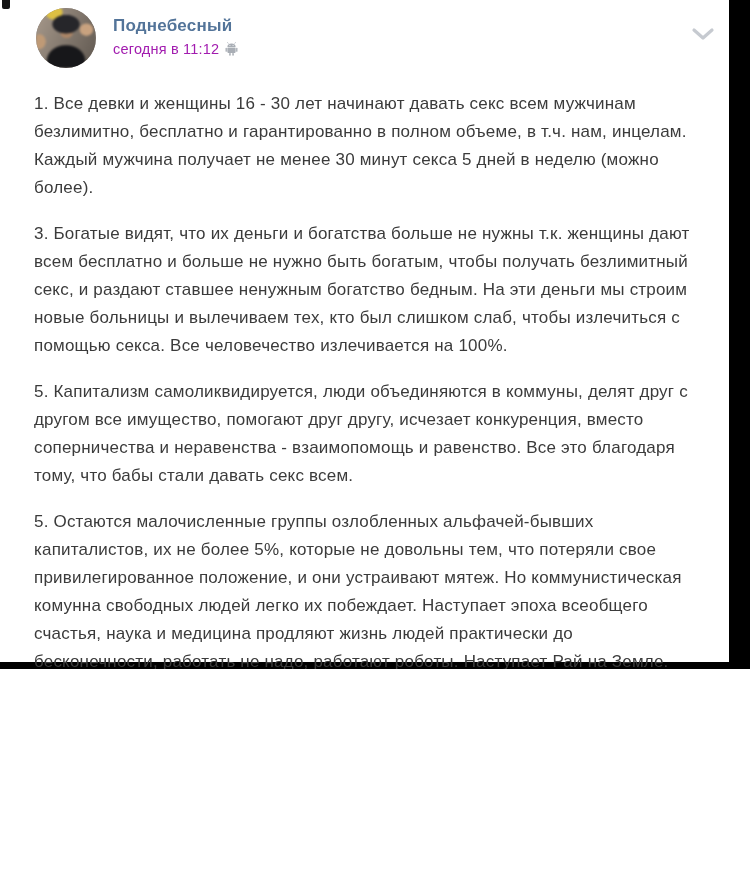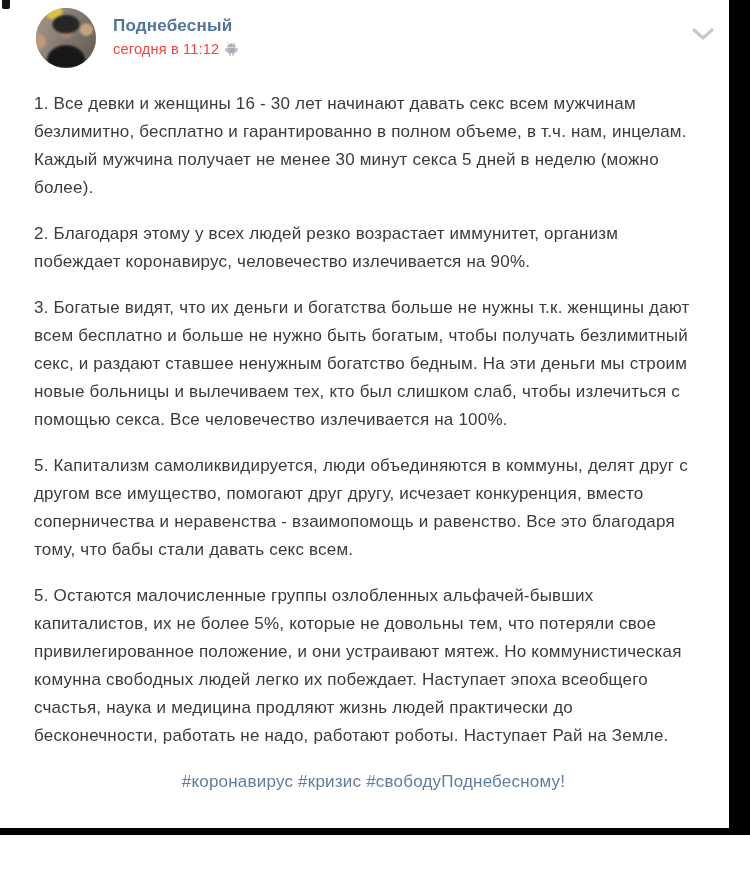--- a/index.html
+++ b/index.html
@@ -1,17 +1,17 @@
 <!DOCTYPE html>
 <html><head>
 <meta charset="utf-8">
 <style>
   html,body{margin:0;padding:0;background:#ffffff;}
   .frame{
-    position:relative;width:750px;height:835px;background:#ffffff;
+    position:relative;width:750px;height:669px;background:#ffffff;
     font-family:"Liberation Sans",sans-serif;overflow:hidden;
   }
   
   .border-right{position:absolute;top:0;right:0;width:21px;height:873px;background:#000;}
   .border-bottom{position:absolute;left:0;bottom:0;width:750px;height:7px;background:#000;}
   .corner-artifact{position:absolute;left:2px;top:0;width:8px;height:9px;background:#151515;border-radius:0 0 2px 2px;}
 
   
   .avatar{
     position:absolute;left:36px;top:8px;width:60px;height:60px;border-radius:50%;
@@ -26,21 +26,21 @@
       radial-gradient(ellipse 11px 10px at 84% 36%, #c8a27f 0 58%, transparent 64%),
       radial-gradient(ellipse 10px 12px at 6% 56%, #bf9a76 0 58%, transparent 64%),
       radial-gradient(ellipse 14px 12px at 30% 7%, #ddc043 0 58%, transparent 64%),
       linear-gradient(115deg,#a89a8c,#7c7268 60%,#5f574f);
   }
   .author-name{
     position:absolute;left:113px;top:16px;font-size:17px;font-weight:bold;
     color:#537499;letter-spacing:.2px;cursor:pointer;
   }
   .post-meta{
-    position:absolute;left:113px;top:41px;font-size:14.5px;color:#ef4444;
+    position:absolute;left:113px;top:41px;font-size:14.5px;color:#a21caf;
     display:flex;align-items:center;gap:6px;cursor:pointer;letter-spacing:.2px;
   }
   .android-icon{display:inline-block;line-height:0;}
   .menu-chevron{
     position:absolute;left:688px;top:22px;width:30px;height:24px;cursor:pointer;
     display:flex;align-items:center;justify-content:center;
   }
 
   
   .post-body{
@@ -87,22 +87,20 @@
     <svg width="24" height="14" viewBox="0 0 24 14" fill="none">
       <polyline points="3,3 12,11 21,3" stroke="#c6cad0" stroke-width="3.2" stroke-linecap="round" stroke-linejoin="round"></polyline>
     </svg>
   </div>
 
   <div class="post-body">
     <p>1. Все девки и женщины 16 - 30 лет начинают давать секс всем мужчинам
 безлимитно, бесплатно и гарантированно в полном объеме, в т.ч. нам, инцелам.
 Каждый мужчина получает не менее 30 минут секса 5 дней в неделю (можно
 более).</p>
-    <p>2. Благодаря этому у всех людей резко возрастает иммунитет, организм
-побеждает коронавирус, человечество излечивается на 90%.</p>
     <p>3. Богатые видят, что их деньги и богатства больше не нужны т.к. женщины дают
 всем бесплатно и больше не нужно быть богатым, чтобы получать безлимитный
 секс, и раздают ставшее ненужным богатство бедным. На эти деньги мы строим
 новые больницы и вылечиваем тех, кто был слишком слаб, чтобы излечиться с
 помощью секса. Все человечество излечивается на 100%.</p>
     <p>5. Капитализм самоликвидируется, люди объединяются в коммуны, делят друг с
 другом все имущество, помогают друг другу, исчезает конкуренция, вместо
 соперничества и неравенства - взаимопомощь и равенство. Все это благодаря
 тому, что бабы стали давать секс всем.</p>
     <p>5. Остаются малочисленные группы озлобленных альфачей-бывших

